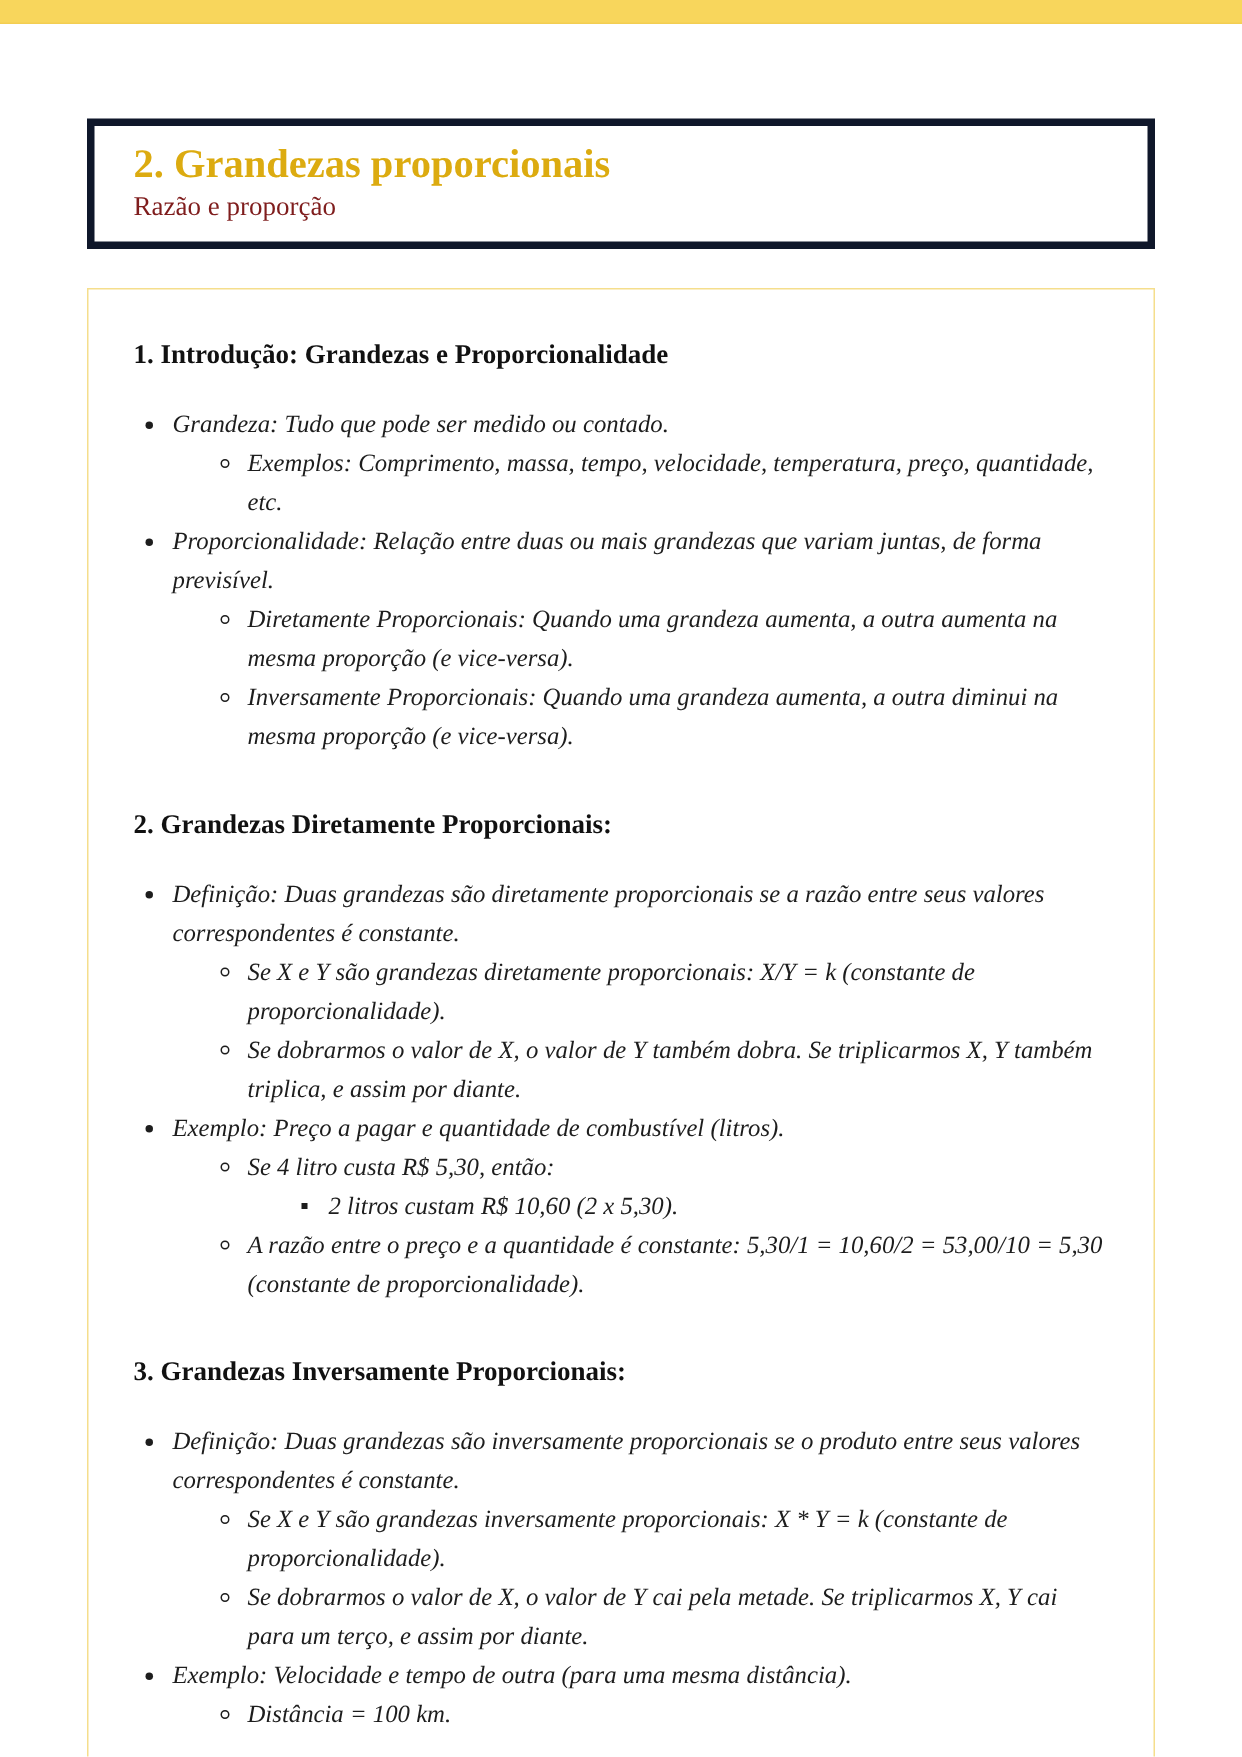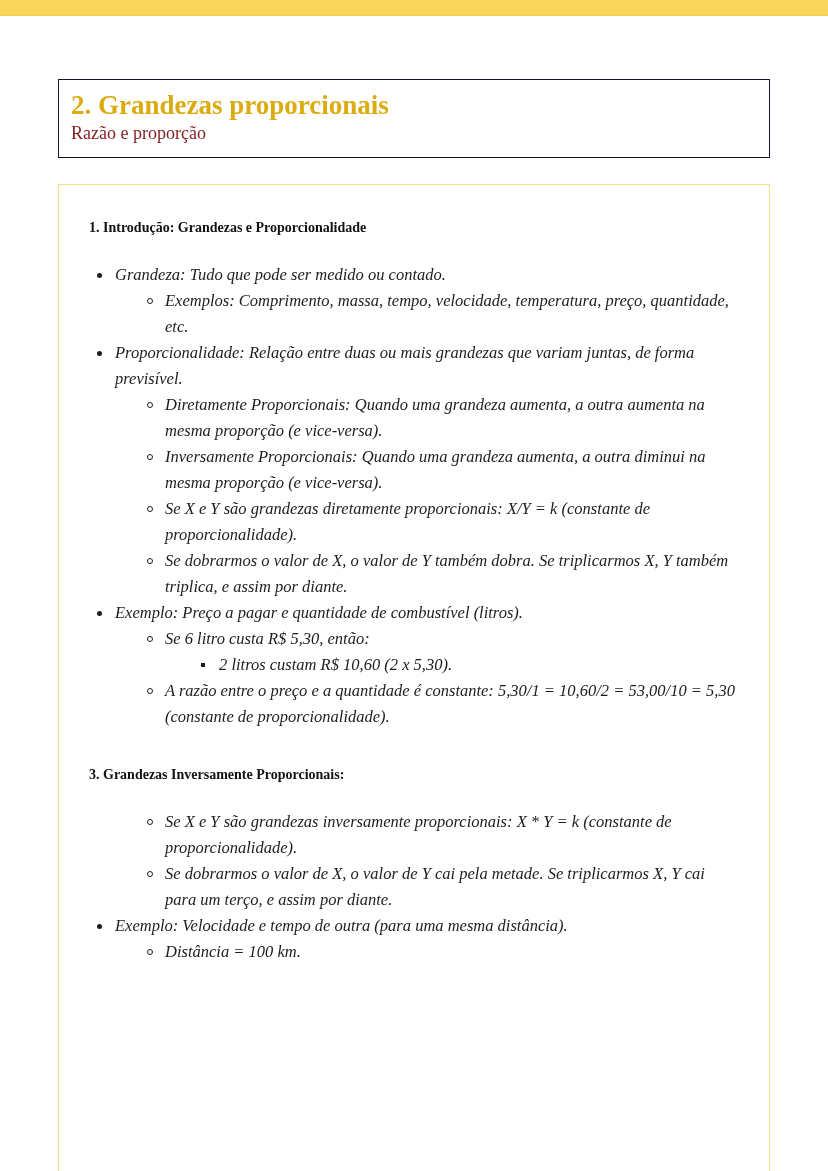--- a/index.html
+++ b/index.html
@@ -13,22 +13,22 @@
   }
   .topbar {
     width: 100%;
     height: 16px;
     background: #F8D65C;
     border-bottom: 1px solid #F3CE52;
     box-sizing: border-box;
   }
   .title-box {
     margin: 63px 58px 26px 58px;
-    border: 1px solid #0f172a;
-    padding: 9px 24px 12px 12px;
+    border: 5px solid #0f172a;
+    padding: 9px 24px 12px 26px;
     box-sizing: border-box;
   }
   .doc-title {
     font-size: 27px;
     font-weight: bold;
     color: #DCAB10;
     line-height: 33px;
   }
   .doc-subtitle {
     font-size: 18px;
@@ -38,21 +38,21 @@
   .content-box {
     margin: 0 58px;
     border: 1px solid #F5DE8C;
     border-bottom: none;
     height: 1020px; 
     padding: 30px 30px 0 30px;
     box-sizing: border-box;
   }
   .section-heading {
     font-weight: bold;
-    font-size: 14px;
+    font-size: 18px;
     line-height: 26px;
     margin: 32px 0 21px 0;
     color: #111111;
   }
   .section-heading:first-child { margin-top: 0; }
   .li {
     position: relative;
     font-size: 16.5px;
     line-height: 26px;
     font-style: italic;
@@ -76,25 +76,28 @@
 </div>
 
 <div class="content-box">
   <div id="sections">
       <div class="section-heading">1. Introdução: Grandezas e Proporcionalidade</div>
       <div class="li lvl1"><span class="marker m1"></span><span>Grandeza: Tudo que pode ser medido ou contado.</span></div>
       <div class="li lvl2"><span class="marker m2"></span><span>Exemplos: Comprimento, massa, tempo, velocidade, temperatura, preço, quantidade, etc.</span></div>
       <div class="li lvl1"><span class="marker m1"></span><span>Proporcionalidade: Relação entre duas ou mais grandezas que variam juntas, de forma previsível.</span></div>
       <div class="li lvl2"><span class="marker m2"></span><span>Diretamente Proporcionais: Quando uma grandeza aumenta, a outra aumenta na mesma proporção (e vice-versa).</span></div>
       <div class="li lvl2"><span class="marker m2"></span><span>Inversamente Proporcionais: Quando uma grandeza aumenta, a outra diminui na mesma proporção (e vice-versa).</span></div>
+      <div class="section-heading">2. Grandezas Diretamente Proporcionais:</div>
+      <div class="li lvl1"><span class="marker m1"></span><span>Definição: Duas grandezas são diretamente proporcionais se a razão entre seus valores correspondentes é constante.</span></div>
       <div class="li lvl2"><span class="marker m2"></span><span>Se X e Y são grandezas diretamente proporcionais: X/Y = k (constante de proporcionalidade).</span></div>
       <div class="li lvl2"><span class="marker m2"></span><span>Se dobrarmos o valor de X, o valor de Y também dobra. Se triplicarmos X, Y também triplica, e assim por diante.</span></div>
       <div class="li lvl1"><span class="marker m1"></span><span>Exemplo: Preço a pagar e quantidade de combustível (litros).</span></div>
-      <div class="li lvl2"><span class="marker m2"></span><span>Se 6 litro custa R$ 5,30, então:</span></div>
+      <div class="li lvl2"><span class="marker m2"></span><span>Se 4 litro custa R$ 5,30, então:</span></div>
       <div class="li lvl3"><span class="marker m3"></span><span>2 litros custam R$ 10,60 (2 x 5,30).</span></div>
       <div class="li lvl2"><span class="marker m2"></span><span>A razão entre o preço e a quantidade é constante: 5,30/1 = 10,60/2 = 53,00/10 = 5,30 (constante de proporcionalidade).</span></div>
       <div class="section-heading">3. Grandezas Inversamente Proporcionais:</div>
+      <div class="li lvl1"><span class="marker m1"></span><span>Definição: Duas grandezas são inversamente proporcionais se o produto entre seus valores correspondentes é constante.</span></div>
       <div class="li lvl2"><span class="marker m2"></span><span>Se X e Y são grandezas inversamente proporcionais: X * Y = k (constante de proporcionalidade).</span></div>
       <div class="li lvl2"><span class="marker m2"></span><span>Se dobrarmos o valor de X, o valor de Y cai pela metade. Se triplicarmos X, Y cai para um terço, e assim por diante.</span></div>
       <div class="li lvl1"><span class="marker m1"></span><span>Exemplo: Velocidade e tempo de outra (para uma mesma distância).</span></div>
       <div class="li lvl2"><span class="marker m2"></span><span>Distância = 100 km.</span></div>
     </div>
 </div>
 
 </body></html>

